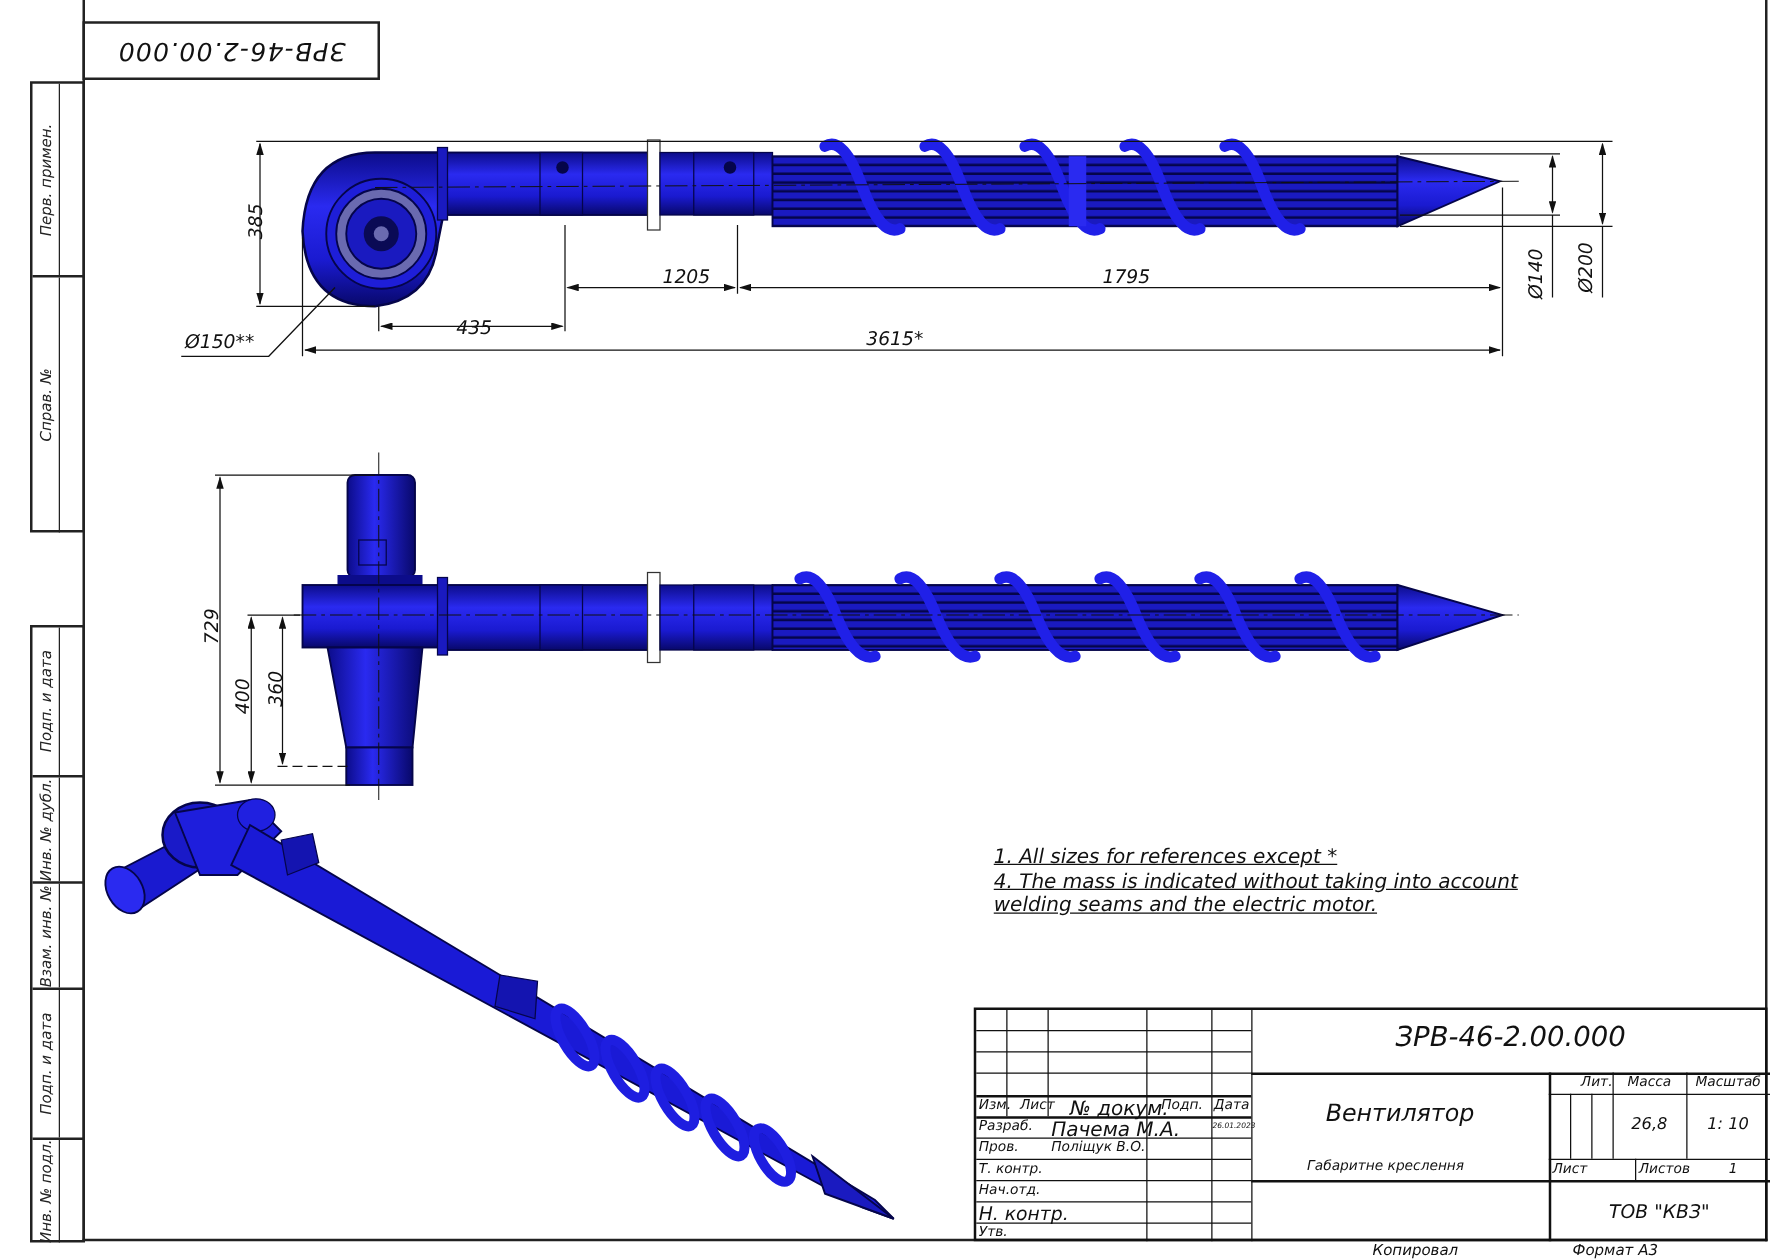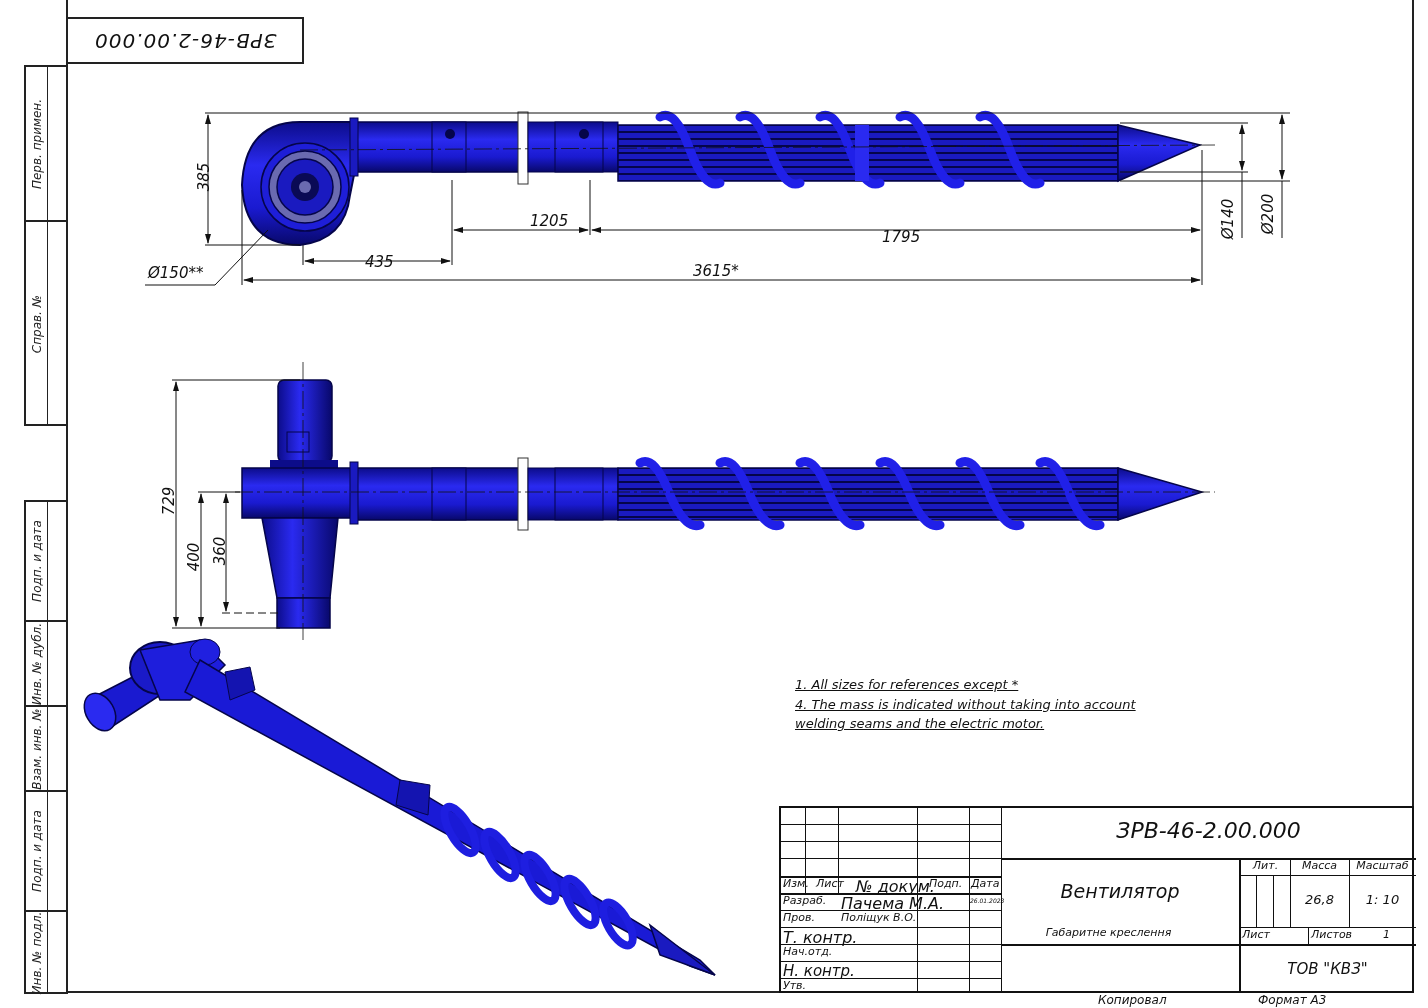--- a/index.html
+++ b/index.html
@@ -5,21 +5,21 @@
   html,body{margin:0;padding:0;background:#fff;}
   body{width:1428px;height:1008px;position:relative;overflow:hidden;font-family:"DejaVu Sans",sans-serif;}
   .abs{position:absolute;}
   .sheet{position:absolute;left:66px;top:0;width:1348px;height:993px;border:2px solid #222;border-top:none;box-sizing:border-box;}
   .stamp-top{position:absolute;left:66px;top:17px;width:238px;height:47px;border:2px solid #222;box-sizing:border-box;display:flex;align-items:center;justify-content:center;}
   .stamp-top span{transform:rotate(180deg);font-size:20px;font-style:italic;color:#111;letter-spacing:1px;}
   .side{position:absolute;border:2px solid #222;box-sizing:border-box;}
   .side-cell{position:absolute;left:0;width:42px;border-bottom:2px solid #222;box-sizing:border-box;}
   .side-cell .lbl{position:absolute;left:0;width:22px;height:100%;border-right:1.5px solid #222;box-sizing:border-box;}
   .side-cell .lbl span{position:absolute;left:50%;top:50%;transform:translate(-50%,-50%) rotate(-90deg);white-space:nowrap;font-size:12px;font-style:italic;color:#222;}
-  .notes{position:absolute;left:795px;top:675px;font-size:13px;font-style:italic;color:#111;line-height:19.5px;}
+  .notes{position:absolute;left:795px;top:675px;font-size:16px;font-style:italic;color:#111;line-height:19.5px;}
   .notes div{text-decoration:underline;}
   .tb{position:absolute;left:779px;top:806px;width:635px;height:187px;border:2px solid #111;box-sizing:border-box;}
   .tb .cell{position:absolute;box-sizing:border-box;font-style:italic;color:#111;}
   .hl{position:absolute;height:0;border-top:1.5px solid #111;}
   .vl{position:absolute;width:0;border-left:1.5px solid #111;}
   .dim{font-size:15px;font-style:italic;color:#111;}
   .footer{position:absolute;top:993px;font-size:12px;font-style:italic;color:#111;}
 </style>
 </head>
 <body>
@@ -204,21 +204,21 @@
       <ellipse cx="618" cy="924" rx="10" ry="24" transform="rotate(-30 618 924)"></ellipse>
     </g>
     <path d="M650,925 L715,975 L660,955 Z" fill="#1a1ac0" stroke="#05054a" stroke-width="1.5"></path>
   </g>
 </svg>
 
 <span class="abs dim" style="left:190px;top:168px;transform:rotate(-90deg);">385</span>
 <span class="abs dim" style="left:148px;top:264px;">Ø150**</span>
 <span class="abs dim" style="left:365px;top:253px;">435</span>
 <span class="abs dim" style="left:530px;top:212px;">1205</span>
-<span class="abs dim" style="left:882px;top:212px;margin-top:16px;">1795</span>
+<span class="abs dim" style="left:882px;top:212px;">1795</span>
 <span class="abs dim" style="left:693px;top:262px;">3615*</span>
 <span class="abs dim" style="left:1208px;top:210px;transform:rotate(-90deg);">Ø140</span>
 <span class="abs dim" style="left:1248px;top:205px;transform:rotate(-90deg);">Ø200</span>
 <span class="abs dim" style="left:155px;top:492px;transform:rotate(-90deg);">729</span>
 <span class="abs dim" style="left:180px;top:548px;transform:rotate(-90deg);">400</span>
 <span class="abs dim" style="left:206px;top:542px;transform:rotate(-90deg);">360</span>
 
 <div class="notes">
   <div>1. All sizes for references except *</div>
   <div>4. The mass is indicated without taking into account</div>
@@ -246,40 +246,40 @@
   <span class="cell" style="left:35px;top:69px;font-size:11px;">Лист</span>
   <span class="cell" style="left:75px;top:69px;font-size:16px;">№ докум.</span>
   <span class="cell" style="left:148px;top:69px;font-size:11px;">Подп.</span>
   <span class="cell" style="left:190px;top:69px;font-size:11px;">Дата</span>
 
   <span class="cell" style="left:2px;top:86px;font-size:11px;">Разраб.</span>
   <span class="cell" style="left:60px;top:86px;font-size:16px;">Пачема М.А.</span>
   <span class="cell" style="left:189px;top:89px;font-size:6px;">26.01.2023</span>
   <span class="cell" style="left:2px;top:103px;font-size:11px;">Пров.</span>
   <span class="cell" style="left:60px;top:103px;font-size:11px;">Поліщук В.О.</span>
-  <span class="cell" style="left:2px;top:120px;font-size:16px;">Т. контр.</span>
+  <span class="cell" style="left:2px;top:120px;font-size:11px;">Т. контр.</span>
   <span class="cell" style="left:2px;top:137px;font-size:11px;">Нач.отд.</span>
   <span class="cell" style="left:2px;top:154px;font-size:15px;">Н. контр.</span>
   <span class="cell" style="left:2px;top:171px;font-size:11px;">Утв.</span>
 
   <div class="hl" style="left:220px;top:50px;width:415px;border-top-width:2px;"></div>
   <div class="hl" style="left:220px;top:136px;width:415px;border-top-width:2px;"></div>
   <div class="vl" style="left:458px;top:50px;height:135px;border-left-width:2px;"></div>
   <div class="hl" style="left:458px;top:67px;width:177px;"></div>
   <div class="hl" style="left:458px;top:119px;width:177px;"></div>
   <div class="vl" style="left:475px;top:67px;height:52px;"></div>
   <div class="vl" style="left:492px;top:67px;height:52px;"></div>
   <div class="vl" style="left:509px;top:50px;height:69px;"></div>
   <div class="vl" style="left:568px;top:50px;height:69px;"></div>
   <div class="vl" style="left:527px;top:119px;height:17px;"></div>
 
   <span class="cell" style="left:220px;top:10px;width:415px;text-align:center;font-size:22px;">ЗРВ-46-2.00.000</span>
   <span class="cell" style="left:220px;top:72px;width:238px;text-align:center;font-size:19px;">Вентилятор</span>
   <span class="cell" style="left:220px;top:118px;width:215px;text-align:center;font-size:11px;">Габаритне креслення</span>
-  <span class="cell" style="left:460px;top:51px;width:49px;text-align:center;font-size:11px;">Лит.</span>
+  <span class="cell" style="left:460px;top:51px;width:49px;text-align:right;font-size:11px;">Лит.</span>
   <span class="cell" style="left:509px;top:51px;width:59px;text-align:center;font-size:11px;">Масса</span>
   <span class="cell" style="left:568px;top:51px;width:67px;text-align:center;font-size:11px;">Масштаб</span>
   <span class="cell" style="left:509px;top:84px;width:59px;text-align:center;font-size:13px;">26,8</span>
   <span class="cell" style="left:568px;top:84px;width:67px;text-align:center;font-size:13px;">1: 10</span>
   <span class="cell" style="left:461px;top:120px;font-size:11px;">Лист</span>
   <span class="cell" style="left:530px;top:120px;font-size:11px;">Листов</span>
   <span class="cell" style="left:602px;top:120px;font-size:11px;">1</span>
   <span class="cell" style="left:458px;top:152px;width:177px;text-align:center;font-size:15px;">ТОВ "КВЗ"</span>
 </div>
 

